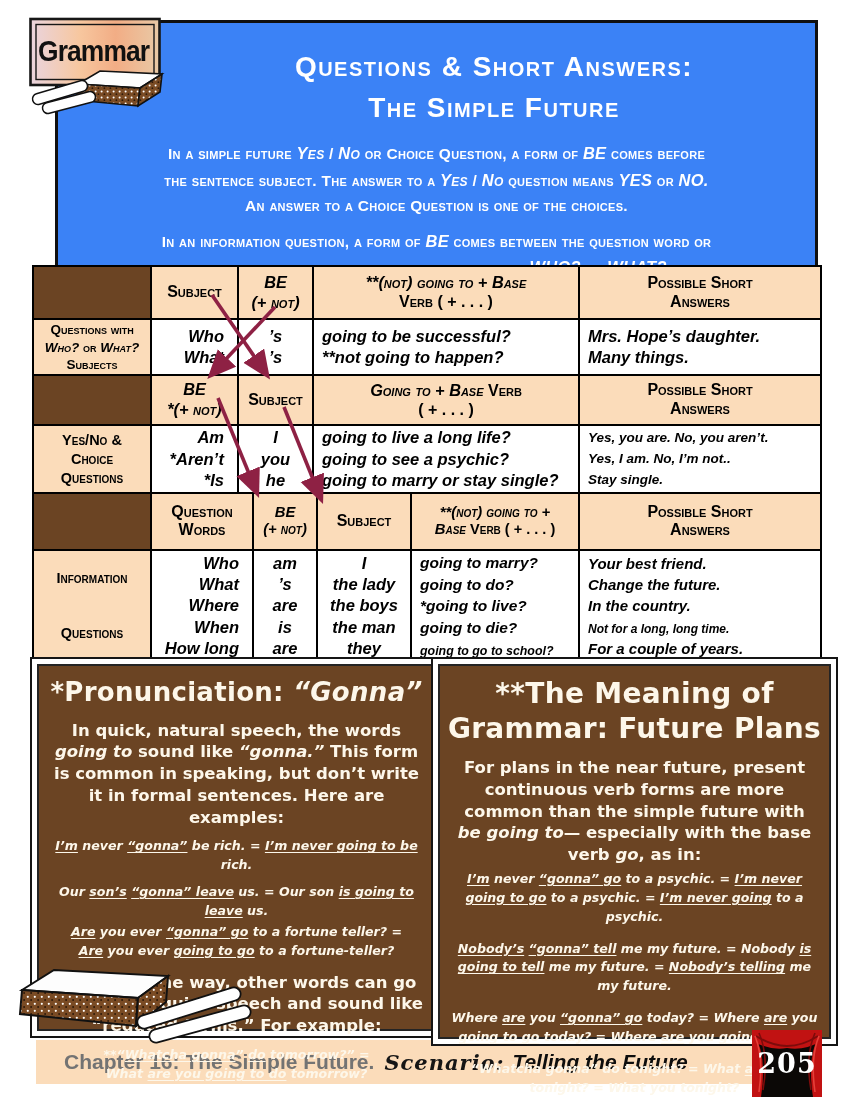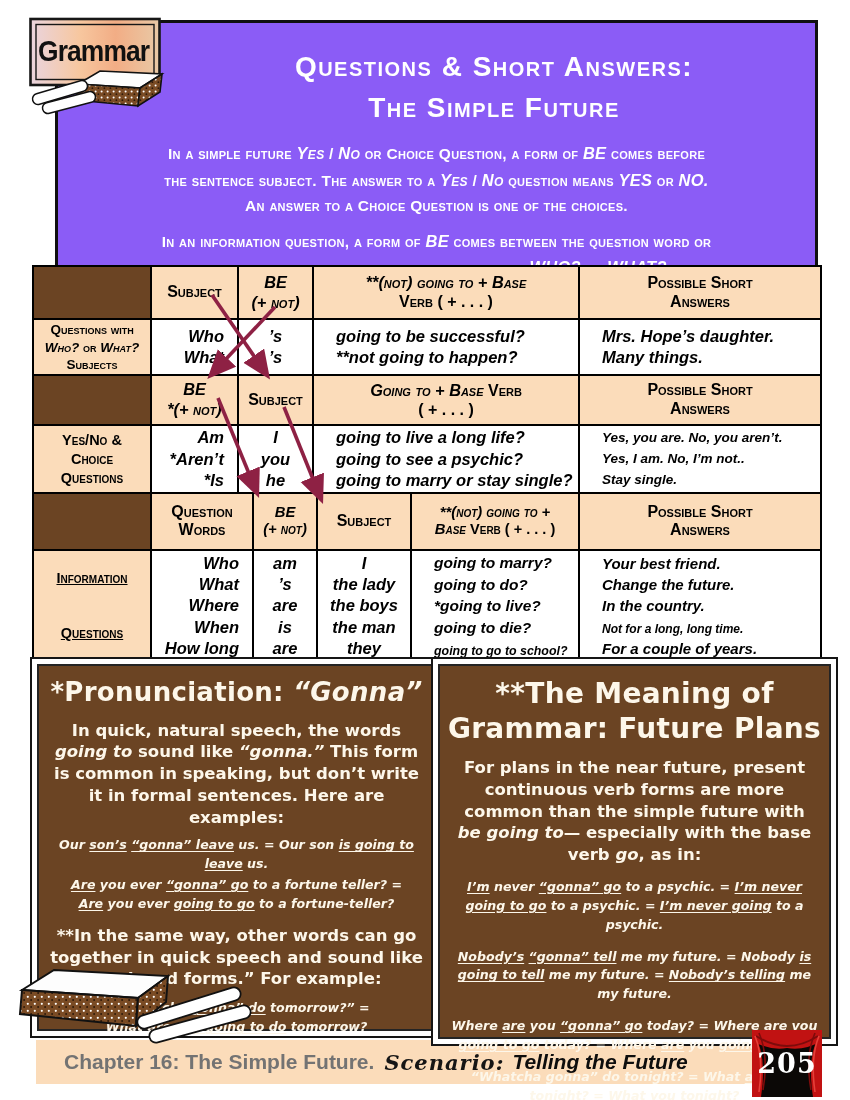--- a/index.html
+++ b/index.html
@@ -1,21 +1,21 @@
 <!DOCTYPE html>
 <html><head>
 <meta charset="utf-8">
 <style>
   html,body{margin:0;padding:0;background:#e8e8e8;}
   .page{position:relative;width:850px;height:1100px;background:#ffffff;margin:0 auto;
         font-family:"Liberation Sans",sans-serif;overflow:hidden;}
 
   
   .main-box{position:absolute;left:55px;top:20px;width:757px;height:245px;
-            background:#8b5cf6;border:3px solid #101010;border-bottom:none;}
+            background:#3b82f6;border:3px solid #101010;border-bottom:none;}
   .titles{margin-top:24px;margin-left:115px;text-align:center;color:#ffffff;
           font-weight:bold;font-variant:small-caps;letter-spacing:1.5px;line-height:1.45;}
   .title-l1{font-size:28px;}
   .title-l2{font-size:28px;}
   .intro{margin-top:12px;padding:0 16px;color:#ffffff;font-weight:bold;
          font-variant:small-caps;text-align:center;font-size:15.5px;line-height:1.62;
          letter-spacing:.3px;}
   .intro + .intro{margin-top:9px;}
   .intro i{font-size:1.06em;}
 
@@ -33,25 +33,25 @@
   .hcell{background:#fbdcba;font-variant:small-caps;font-weight:bold;text-align:center;
          vertical-align:middle;font-size:16px;line-height:1.18;}
   .hcell i{font-size:1.02em;}
   .corner{background:#6b4423;}
   .rowlab{background:#fbdcba;font-variant:small-caps;font-weight:bold;text-align:center;
           vertical-align:middle;font-size:13.5px;line-height:1.3;}
   .bcell{background:#ffffff;font-weight:bold;font-style:italic;vertical-align:middle;
          font-size:16.5px;line-height:1.3;}
   .ra{text-align:right;padding-right:13px;}
   .ce{text-align:center;}
-  .le{text-align:left;padding-left:22px;}
+  .le{text-align:left;padding-left:8px;}
   .ans2{font-size:13.5px;line-height:1.55;}
   .ans3{font-size:15px;line-height:1.43;}
   .verb3{font-size:15.5px;line-height:1.4;}
-  .lab3{line-height:1.9;font-size:14.5px;text-decoration:underline;}
+  .lab3{line-height:1.9;font-size:14.5px;}
   small{font-size:.8em;}
 
   
   .arrows{position:absolute;left:32px;top:265px;width:788px;height:383px;
           pointer-events:none;z-index:4;}
 
   
   .panel{position:absolute;background:#fff;border:2px solid #151515;z-index:1;padding-left:12px;}
   .chalk{position:absolute;inset:5px;background:#6b4423;border:2.5px solid #242424;
          color:#fdf7ea;font-family:"DejaVu Sans",sans-serif;}
@@ -219,32 +219,33 @@
       <line x1="243" y1="42" x2="179" y2="110" stroke="#8e2144" stroke-width="3.6" marker-end="url(#ah)"></line>
       <line x1="186" y1="133" x2="225" y2="228" stroke="#8e2144" stroke-width="3.6" marker-end="url(#ah)"></line>
       <line x1="252" y1="142" x2="289" y2="234" stroke="#8e2144" stroke-width="3.6" marker-end="url(#ah)"></line>
     </svg>
   </div>
 
   <div class="panel p-left">
     <div class="chalk">
       <div class="chalk-title">*Pronunciation: <i>“Gonna”</i></div>
       <div class="chalk-para">In quick, natural speech, the words <i>going to</i> sound like <i>“gonna.”</i>  This form is common in speaking, but don’t write it in formal sentences.  Here are examples:</div>
+      <div class="chalk-ex"><u>I’m</u> never <u>“gonna”</u> be rich. = <u>I’m never going to be</u> rich.</div>
       <div class="chalk-ex" style="margin-top:8px">Our <u>son’s</u> <u>“gonna” leave</u> us. = Our son <u>is going to leave</u> us.</div>
       <div class="chalk-ex" style="margin-top:2px"><u>Are</u> you ever <u>“gonna” go</u> to a fortune teller? =<br><u>Are</u> you ever <u>going to go</u> to a fortune-teller?</div>
       <div class="chalk-para">**In the same way, other words can go together in quick speech and sound like “reduced forms.” For example:</div>
       <div class="chalk-ex">**“<u>Whatcha gonna</u>” <u>do</u> tomorrow?” =<br>What <u>are you going to do</u> tomorrow?</div>
     </div>
   </div>
 
   <div class="panel p-right">
     <div class="chalk">
       <div class="chalk-title" style="font-size:28px">**The Meaning of<br>Grammar: Future Plans</div>
       <div class="chalk-para">For plans in the near future, present continuous verb forms are more common than the simple future with  <i>be going to</i>— especially with the base verb <i>go</i>, as in:</div>
-      <div class="chalk-ex" style="margin-top:12px"><u>I’m</u> never <u>“gonna” go</u> to a psychic. = <u>I’m never<br>going to go</u> to a psychic.  = <u>I’m never going</u> to a psychic.</div>
+      <div class="chalk-ex" style="margin-top:4px"><u>I’m</u> never <u>“gonna” go</u> to a psychic. = <u>I’m never<br>going to go</u> to a psychic.  = <u>I’m never going</u> to a psychic.</div>
       <div class="chalk-ex" style="margin-top:13px"><u>Nobody’s</u> <u>“gonna” tell</u> me my future. = Nobody <u>is<br>going to tell</u> me my future. = <u>Nobody’s telling</u> me my future.</div>
       <div class="chalk-ex" style="margin-top:13px">Where <u>are</u> you <u>“gonna” go</u> today? = Where <u>are</u> you<br><u>going to go</u> today? = Where <u>are</u> you <u>going</u> today?</div>
       <div class="chalk-ex" style="margin-top:13px">“Whatcha gonna” do tonight? = What <u>are</u> you<br> tonight? = What  you  tonight?</div>
     </div>
   </div>
 
   <div class="eraser-bottom">
     <svg width="244" height="92" viewBox="0 0 244 92">
       <defs>
         <pattern id="spk2" width="7" height="7" patternUnits="userSpaceOnUse">

